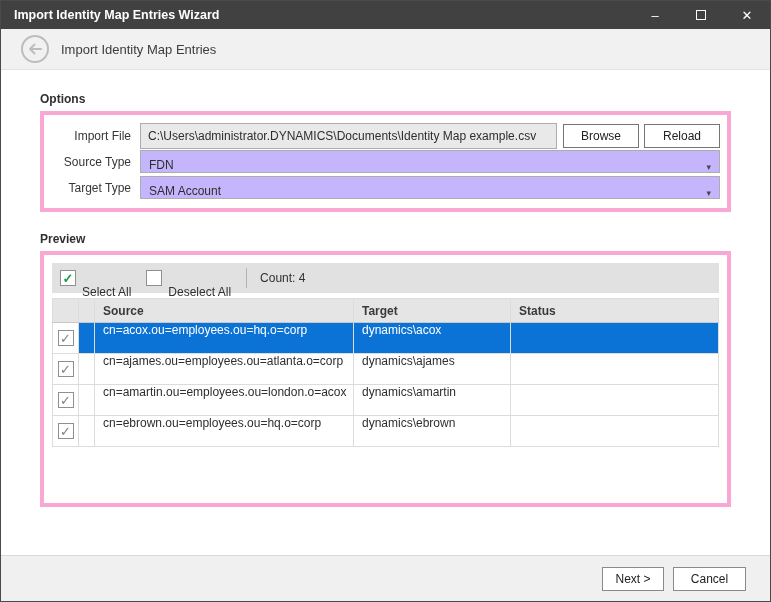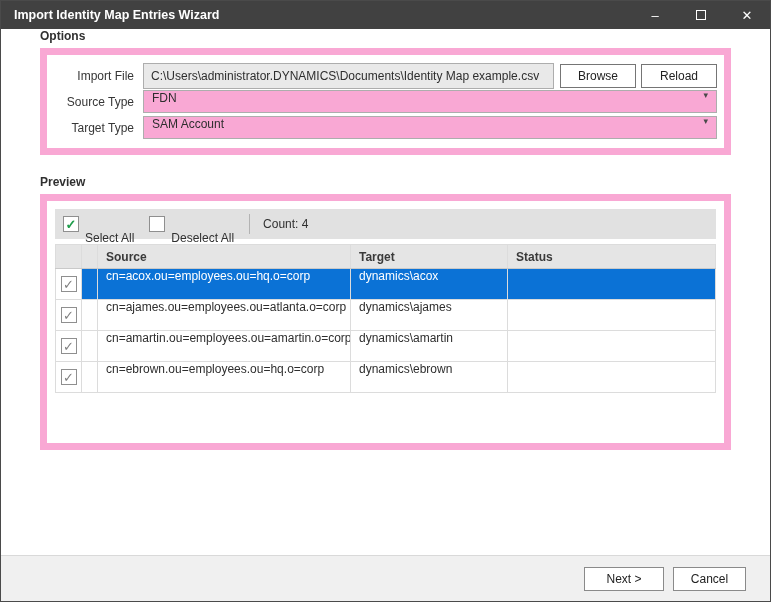--- a/index.html
+++ b/index.html
@@ -39,24 +39,24 @@
   }
   .back-circle { margin-left: 19px; width: 30px; height: 30px; }
   .wiz-header-title { margin-left: 11px; font-size: 13px; color: #3c3c3c; }
 
   
   .content { flex: 1; background: #ffffff; padding: 0 39px; overflow: hidden; }
 
   .page-title { margin-top: 25px; font-size: 17px; color: #2673d3; }
 
   .section-label { font-size: 12px; font-weight: bold; color: #303030; }
-  .section-label.options { }
+  .section-label.options { margin-top: 22px; }
   .section-label.preview { margin-top: 20px; }
 
-  .panel { border: 7px solid #f9a8d4; margin-top: 5px; background: #ffffff; }
+  .panel { border: 4px solid #f9a8d4; margin-top: 5px; background: #ffffff; }
 
   
   .options-panel { padding: 9px 7px; display: flex; flex-direction: column; gap: 3px; }
   .opt-row { display: flex; align-items: center; height: 23px; }
   .opt-label {
     width: 80px; text-align: right; margin-right: 9px;
     font-size: 12px; color: #363636; flex-shrink: 0; white-space: nowrap;
   }
   .file-field {
     flex: 1; height: 23px; background: #e9e9e9; border: 1px solid #adadad;
@@ -64,23 +64,23 @@
     display: flex; align-items: center; white-space: nowrap; overflow: hidden;
   }
   .btn {
     height: 24px; background: #ffffff; border: 1px solid #757575;
     font-size: 12px; color: #222222; font-family: "Liberation Sans", sans-serif;
     cursor: default;
   }
   .btn.browse { width: 76px; margin-left: 6px; }
   .btn.reload { width: 76px; margin-left: 5px; }
   .dropdown {
-    flex: 1; height: 23px; background: #f9a8d4; border: 1px solid #adadad;
+    flex: 1; height: 23px; background: #c4b5fd; border: 1px solid #adadad;
     font-size: 12px; color: #2e2e2e; padding: 0 8px;
-    display: flex; align-items: flex-start; justify-content: space-between;
+    display: flex; align-items: flex-end; justify-content: space-between;
   }
   .dd-arrow { font-size: 9px; color: #494949; line-height: 1; }
 
   
   .preview-panel { height: 256px; padding: 8px; display: flex; flex-direction: column; }
   .toolbar {
     height: 30px; background: #e1e1e1; flex-shrink: 0;
     display: flex; align-items: center; padding: 0 8px; font-size: 12px; color: #303030;
   }
   .checkbox {
@@ -112,21 +112,21 @@
   td.cb-cell .checkbox { vertical-align: middle; }
   tr.selected td { background: #0b72d6; color: #ffffff; border-top: 1px dotted #a9cdf0; border-bottom: 1px dotted #a9cdf0; }
   tr.selected td.cb-cell { background: #ffffff; }
 
   
   .footer {
     height: 46px; background: #f0f0f0; border-top: 1px solid #d9d9d9; flex-shrink: 0;
     display: flex; align-items: center; justify-content: flex-end;
     padding-right: 24px; gap: 9px;
   }
-  .btn.next { width: 80px; height: 24px; border-color: #8a8a8a; }
+  .btn.next { width: 62px; height: 24px; border-color: #8a8a8a; }
   .btn.cancel { width: 73px; height: 24px; border-color: #8a8a8a; }
 </style>
 </head>
 <body>
 
 <div class="window">
 
   <div class="titlebar">
     <div class="titlebar-text">Import Identity Map Entries Wizard</div>
     <div class="win-controls">
@@ -135,20 +135,27 @@
       </div>
       <div class="win-btn">
         <span class="maximize-box"></span>
       </div>
       <div class="win-btn">
         <span>✕</span>
       </div>
     </div>
   </div>
 
+  <div class="wiz-header">
+    <svg class="back-circle" viewBox="0 0 30 30">
+      <circle cx="15" cy="15" r="13" fill="none" stroke="#bdbdbd" stroke-width="2"></circle>
+      <path d="M21 15 L10 15 M14.5 10.5 L10 15 L14.5 19.5" fill="none" stroke="#bdbdbd" stroke-width="2" stroke-linecap="round" stroke-linejoin="round"></path>
+    </svg>
+    <div class="wiz-header-title">Import Identity Map Entries</div>
+  </div>
 
   <div class="content">
 
 
     <div class="section-label options">Options</div>
 
     <div class="panel options-panel">
       <div class="opt-row">
         <div class="opt-label">Import File</div>
         <div class="file-field">C:\Users\administrator.DYNAMICS\Documents\Identity Map example.csv</div>
@@ -212,21 +219,21 @@
               <tr>
                 <td class="cb-cell"><span class="checkbox gray-check">✓</span></td>
                 <td class="ind-cell"></td>
                 <td>cn=ajames.ou=employees.ou=atlanta.o=corp</td>
                 <td>dynamics\ajames</td>
                 <td></td>
               </tr>
               <tr>
                 <td class="cb-cell"><span class="checkbox gray-check">✓</span></td>
                 <td class="ind-cell"></td>
-                <td>cn=amartin.ou=employees.ou=amartin.o=corp</td>
+                <td>cn=amartin.ou=employees.ou=london.o=acox</td>
                 <td>dynamics\amartin</td>
                 <td></td>
               </tr>
               <tr>
                 <td class="cb-cell"><span class="checkbox gray-check">✓</span></td>
                 <td class="ind-cell"></td>
                 <td>cn=ebrown.ou=employees.ou=hq.o=corp</td>
                 <td>dynamics\ebrown</td>
                 <td></td>
               </tr>

